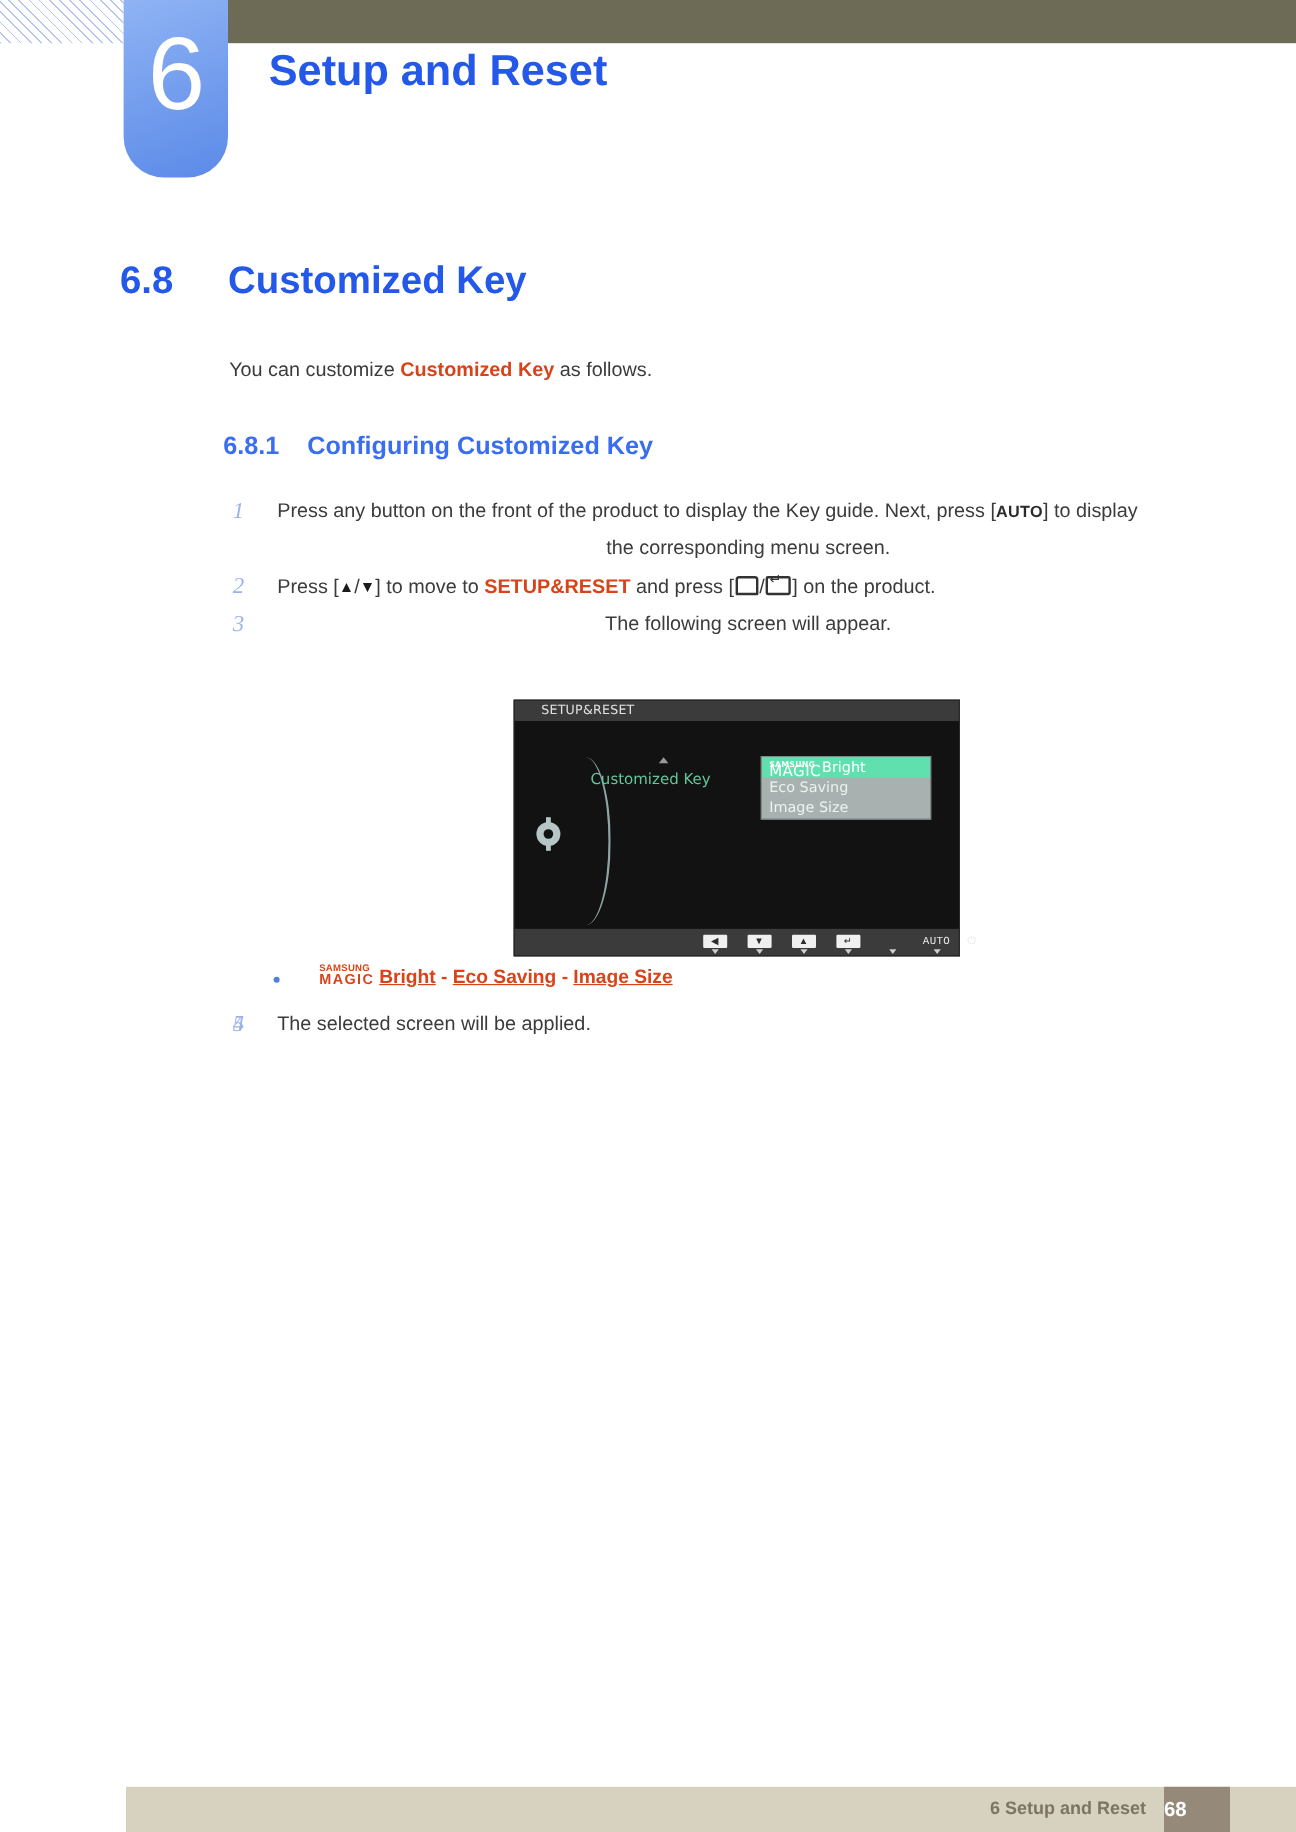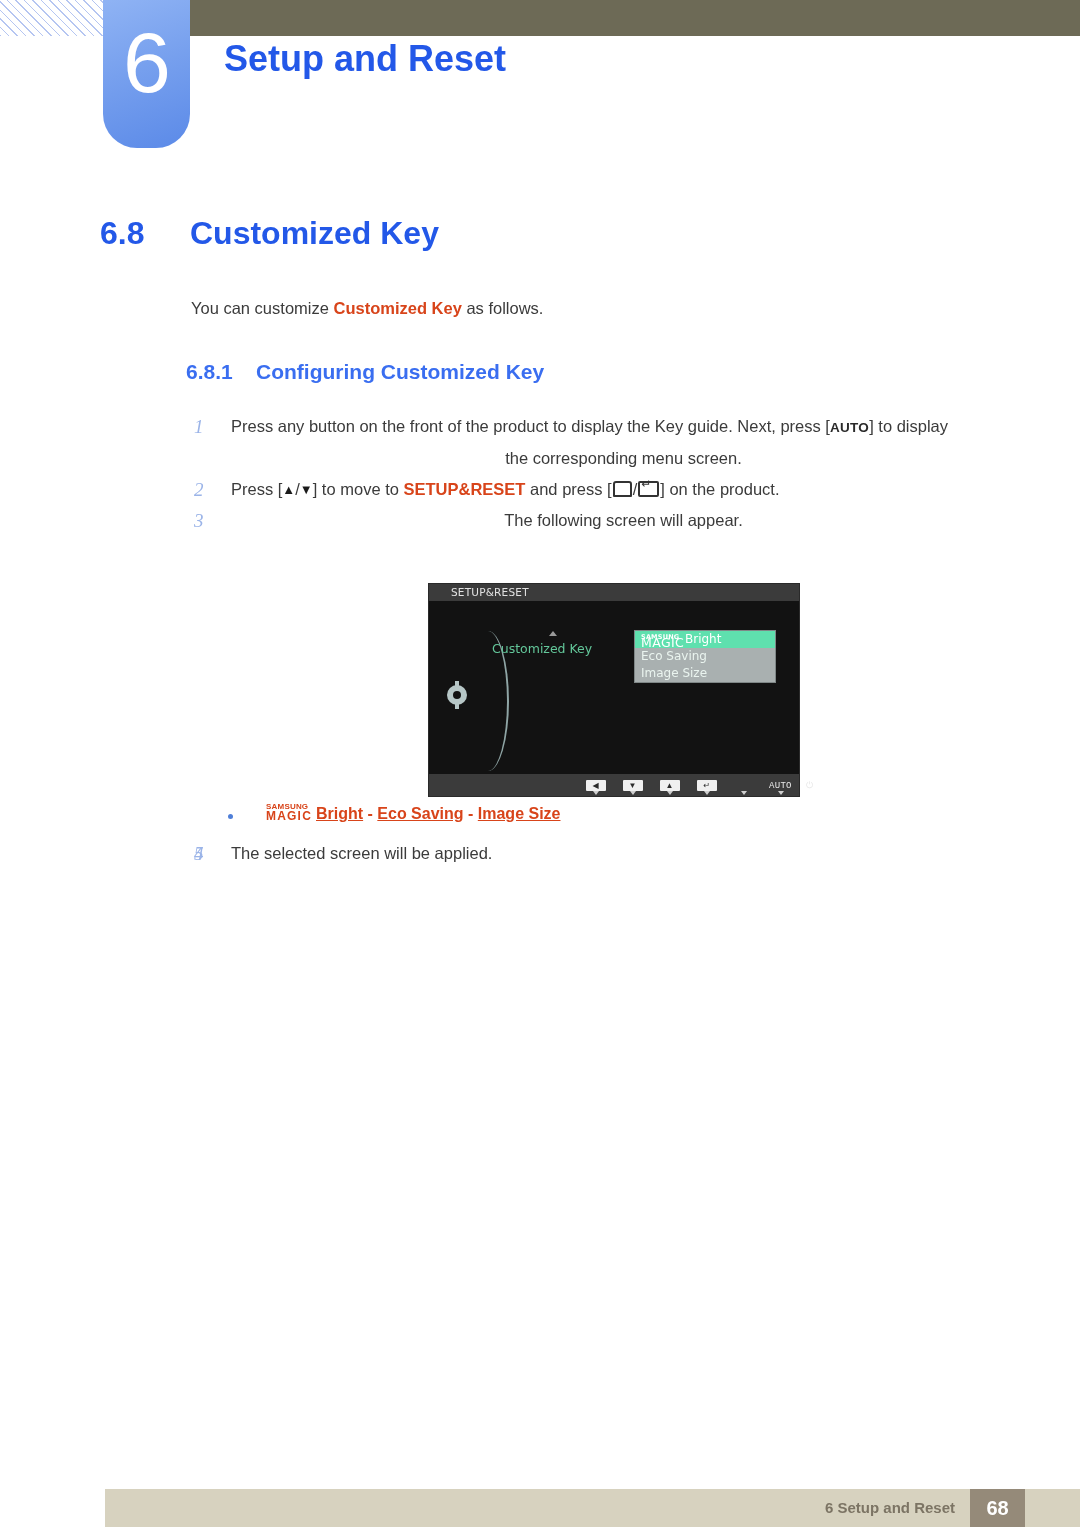--- a/index.html
+++ b/index.html
@@ -452,23 +452,23 @@
     font-weight: bold;
   }
   .footer-page {
     position: absolute;
     right: 55px;
     top: 0;
     width: 55px;
     height: 38px;
     background: #958a79;
     color: #ffffff;
-    font-size: 20px;
-    font-weight: bold;
-    text-align: center;
+    font-size: 17px;
+    font-weight: bold;
+    text-align: left;
     line-height: 38px;
   }
 </style>
 </head>
 <body>
 
 <div class="header">
   <div class="hatch"></div>
   <div class="olive-bar"></div>
   <div class="chapter-tab">

